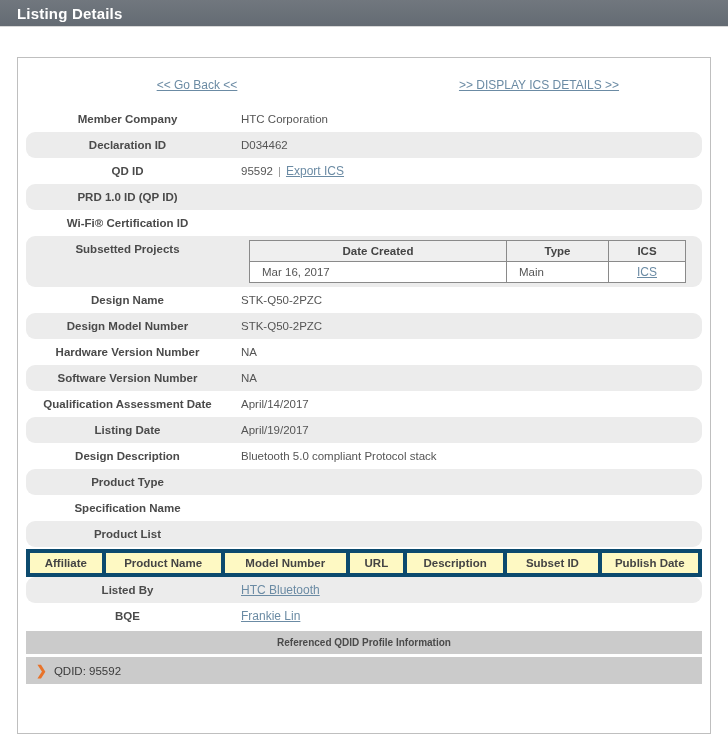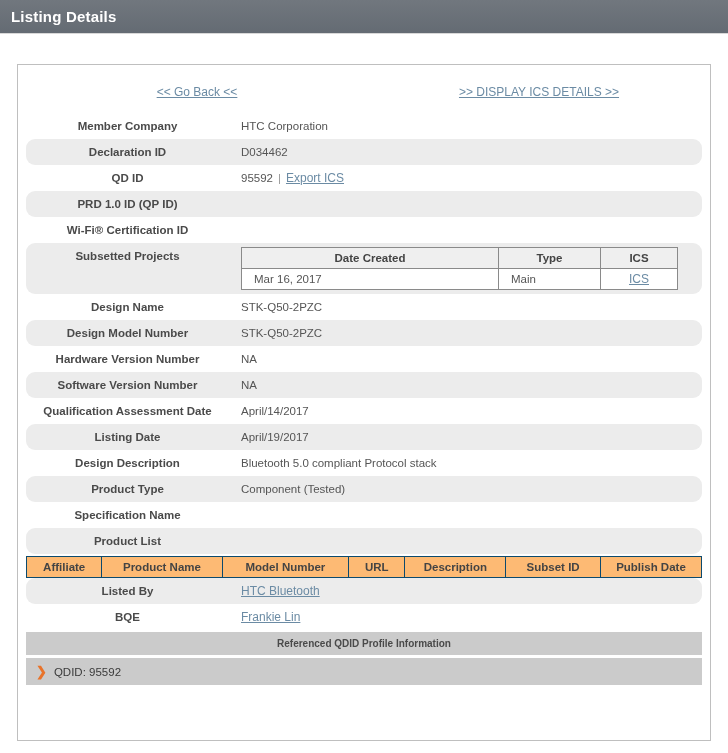--- a/index.html
+++ b/index.html
@@ -11,26 +11,26 @@
     height: 753px;
     background: #ffffff;
     font-family: "Liberation Sans", sans-serif;
     font-size: 12px;
     color: #444444;
     overflow: hidden;
   }
 
   
   .page-header {
-    height: 34px;
+    height: 27px;
     background: #6b7280;
     background: linear-gradient(to bottom, #71777e 0%, #646b73 100%);
     display: flex;
     align-items: center;
-    padding-left: 11px;
+    padding-left: 17px;
     box-sizing: border-box;
     border-bottom: 1px solid #d8d8d8;
   }
   .page-header .title {
     color: #ffffff;
     font-size: 15px;
     font-weight: bold;
     letter-spacing: 0.2px;
   }
 
@@ -111,20 +111,21 @@
     color: #999;
     padding: 0 5px;
   }
 
   
   table.mini {
     border-collapse: collapse;
     border: 1px solid #8a8a8a;
     background: #ffffff;
     font-size: 11.5px;
+    margin-left: 8px;
   }
   table.mini th {
     border: 1px solid #8a8a8a;
     background: #efefef;
     font-weight: bold;
     color: #444;
     padding: 3px 8px;
     text-align: center;
   }
   table.mini td {
@@ -143,22 +144,22 @@
   }
   table.product {
     width: 100%;
     border-collapse: collapse;
     border: 1px solid #8a8a8a;
     background: #efefef;
     font-size: 11.5px;
     table-layout: fixed;
   }
   table.product th {
-    border: 1px solid #0c4a6e;
-    background: #fdba74;
+    border: 4px solid #0c4a6e;
+    background: #fef9c3;
     font-weight: bold;
     color: #444;
     padding: 4px 2px;
     text-align: center;
   }
 
   
   .qdid-header {
     background: #cbcbcb;
     text-align: center;
@@ -288,21 +289,20 @@
         <div class="val">April/19/2017</div>
       </div>
 
       <div class="row">
         <div class="lbl">Design Description</div>
         <div class="val">Bluetooth 5.0 compliant Protocol stack</div>
       </div>
 
       <div class="row alt">
         <div class="lbl">Product Type</div>
-        <div class="val">Component (Tested)</div>
       </div>
 
       <div class="row">
         <div class="lbl">Specification Name</div>
       </div>
 
       <div class="row alt">
         <div class="lbl">Product List</div>
         <div class="val"></div>
       </div>

